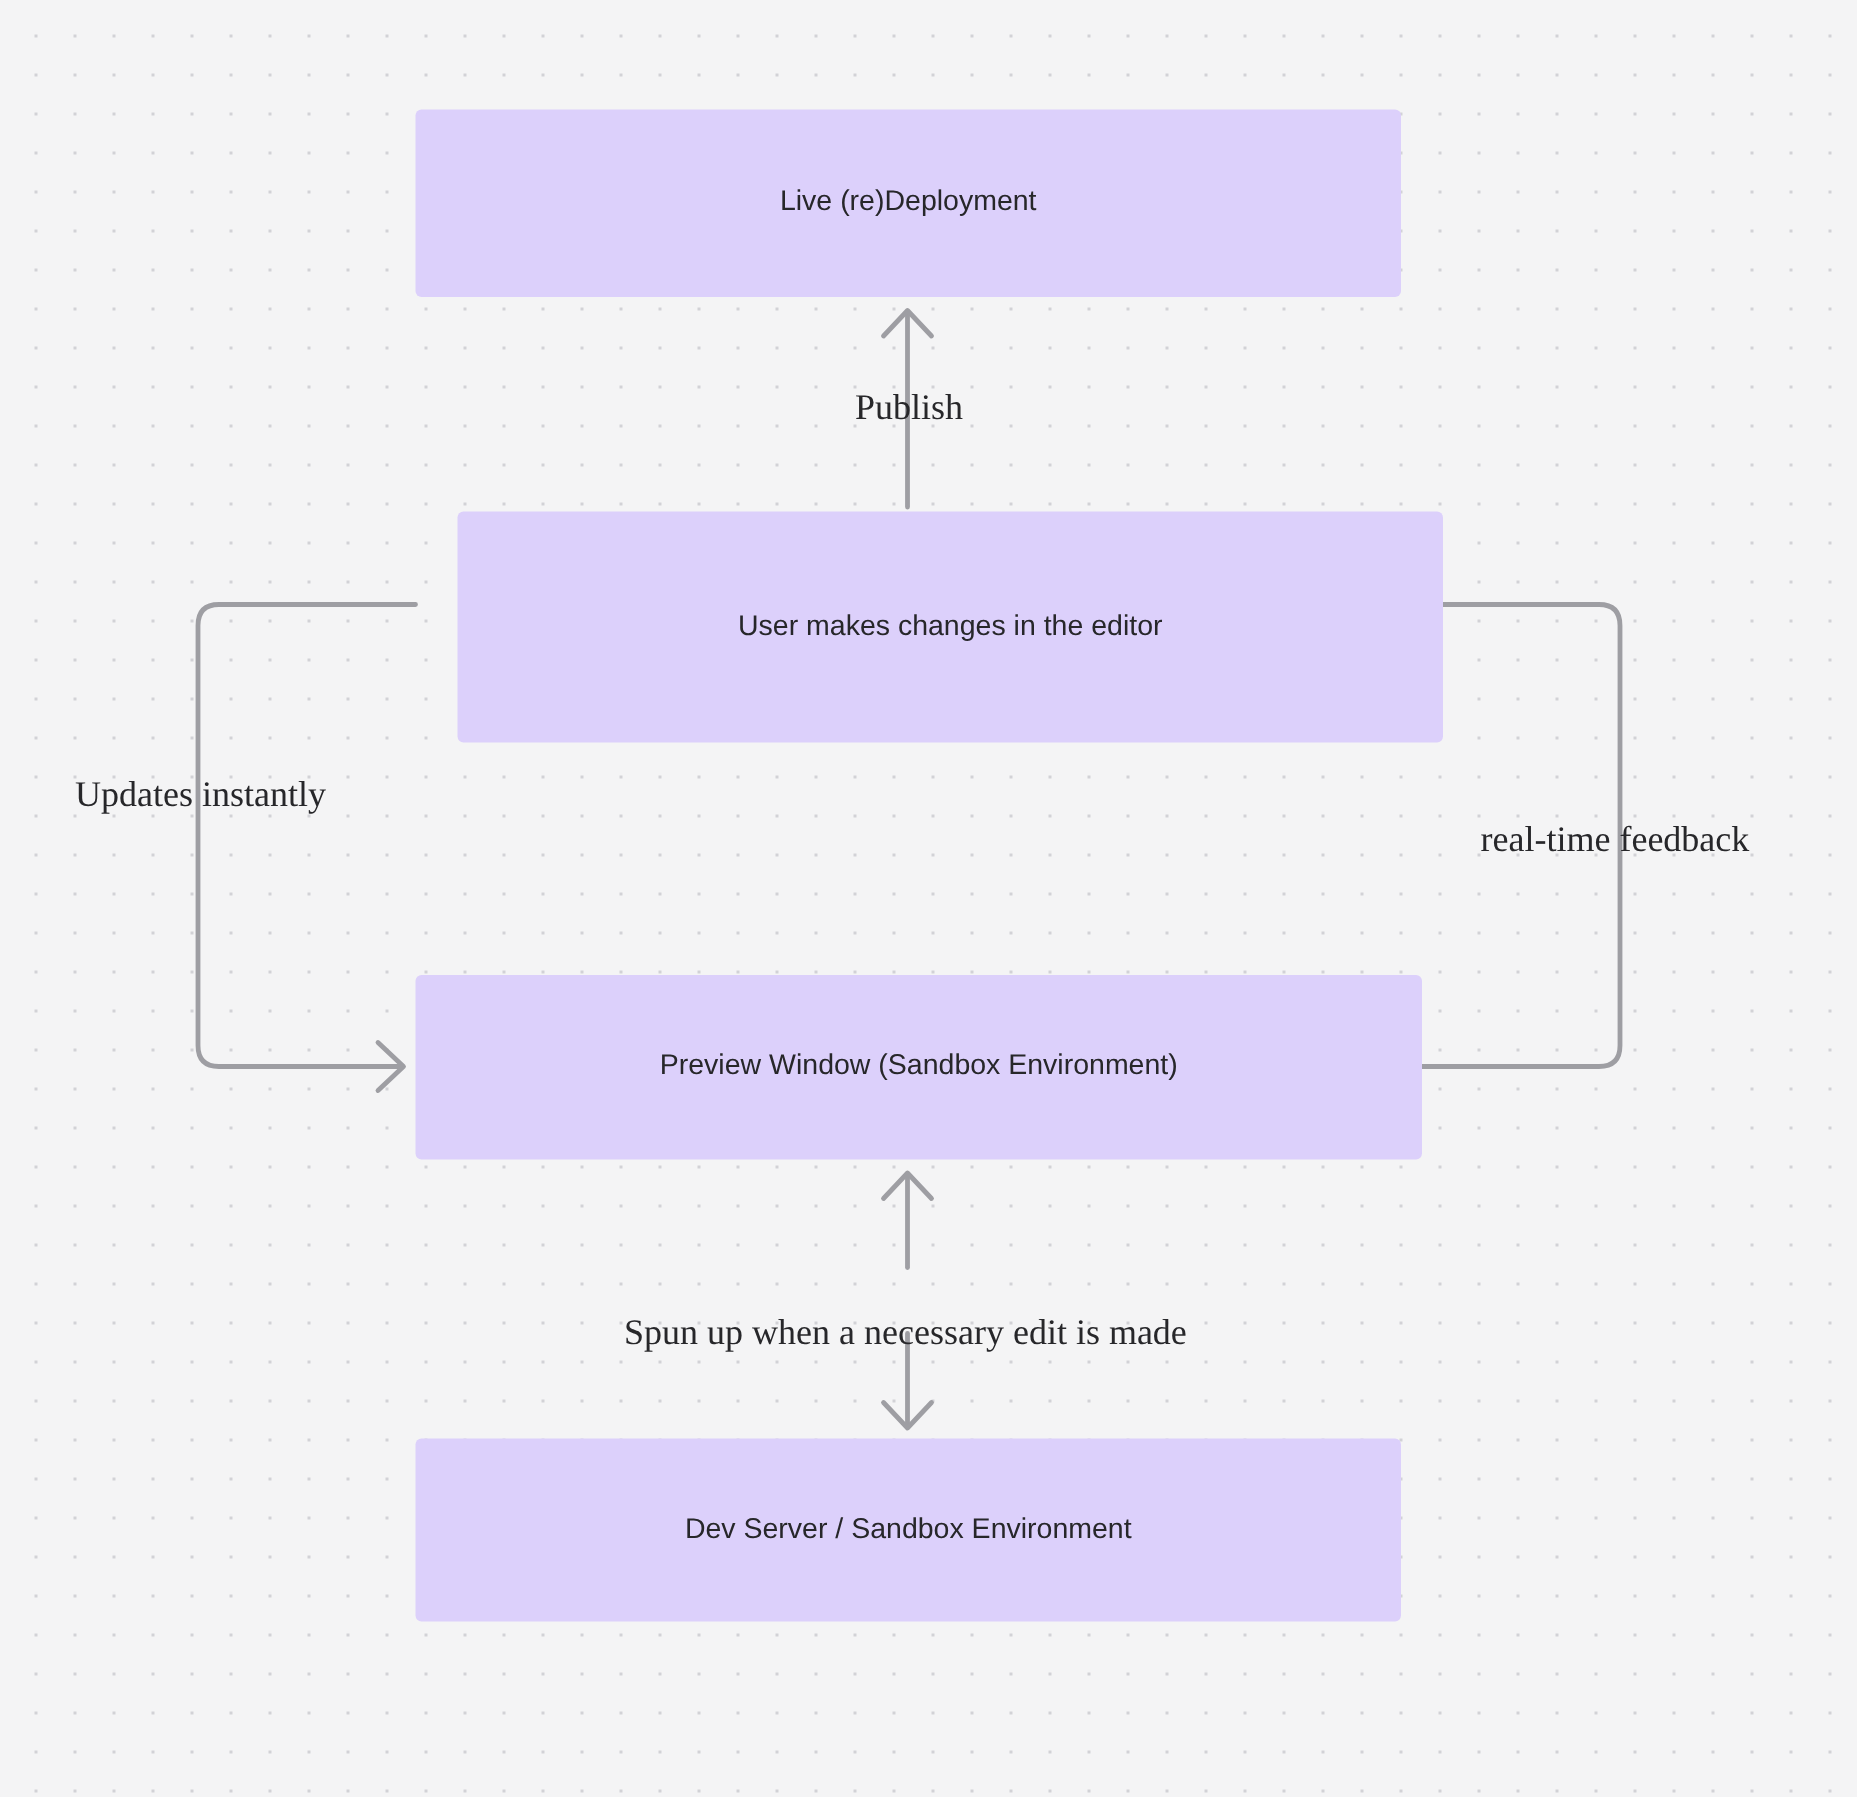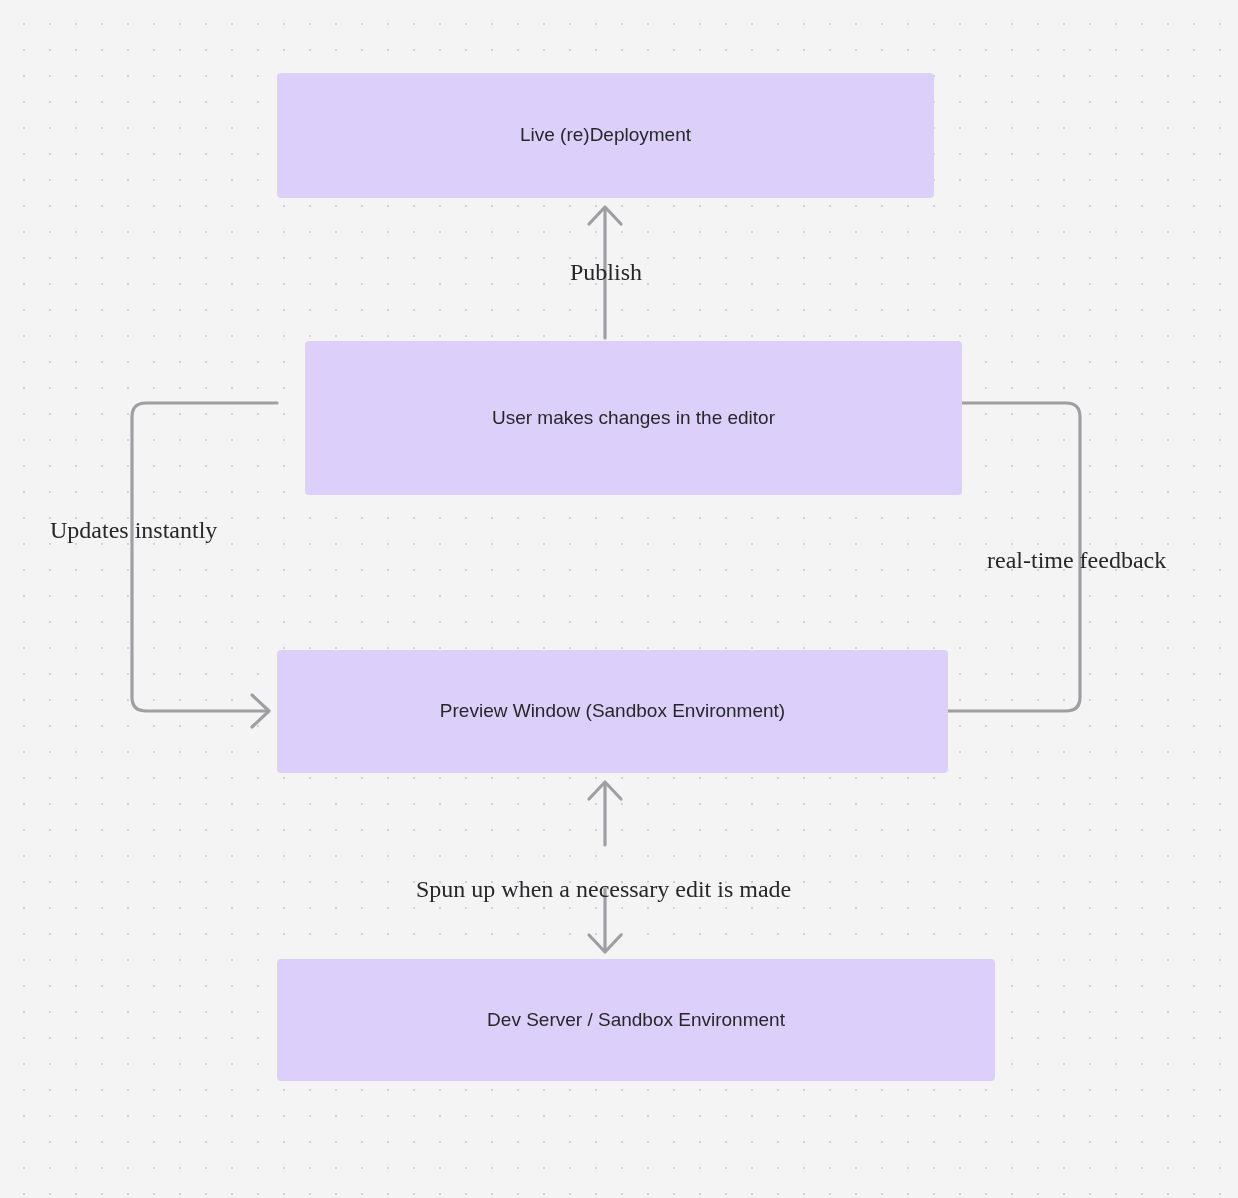--- a/index.html
+++ b/index.html
@@ -91,21 +91,21 @@
   </div>
 
   <div class="node" style="left:277px; top:341px; width:657px; height:154px;margin-left:28px;">
     <span>User makes changes in the editor</span>
   </div>
 
   <div class="node" style="left:277px; top:650px; width:671px; height:123px;">
     <span>Preview Window (Sandbox Environment)</span>
   </div>
 
-  <div class="node" style="left:277px; top:959px; width:718px; height:122px;">
+  <div class="node" style="left:277px; top:959px; width:657px; height:122px;">
     <span>Dev Server / Sandbox Environment</span>
   </div>
 
   <div class="edge-label" style="left:570px; top:259px;">Publish</div>
 
   <div class="edge-label" style="left:50px; top:517px;">Updates instantly</div>
 
   <div class="edge-label" style="left:987px; top:547px;">real-time feedback</div>
 
   <div class="edge-label" style="left:416px; top:876px;">Spun up when a necessary edit is made</div>

